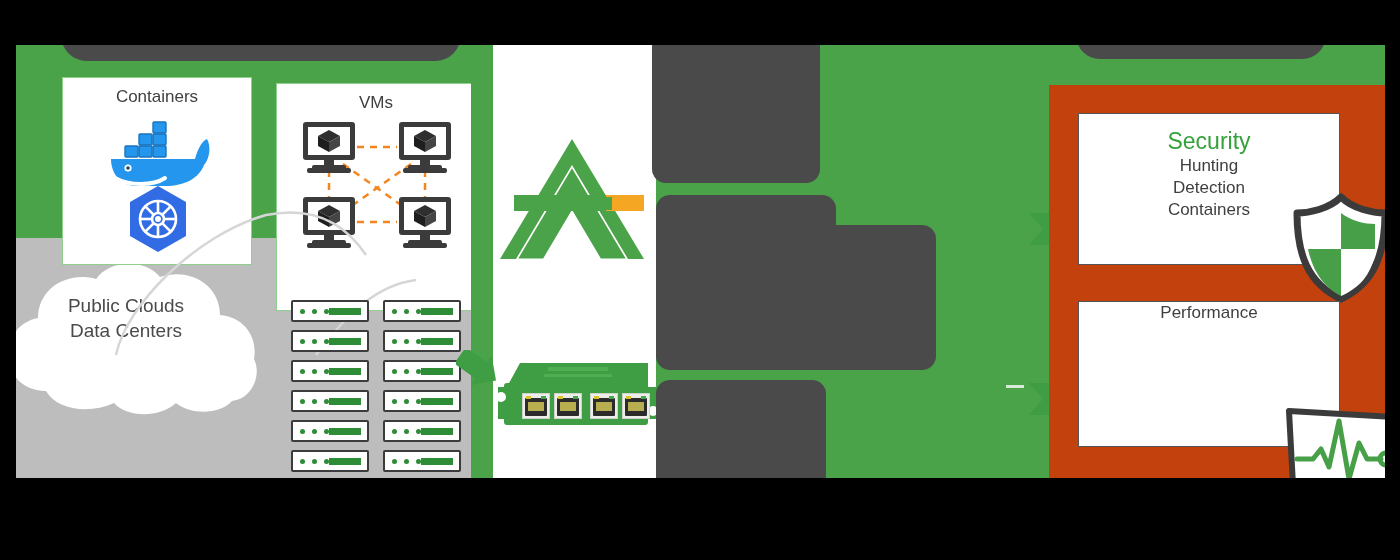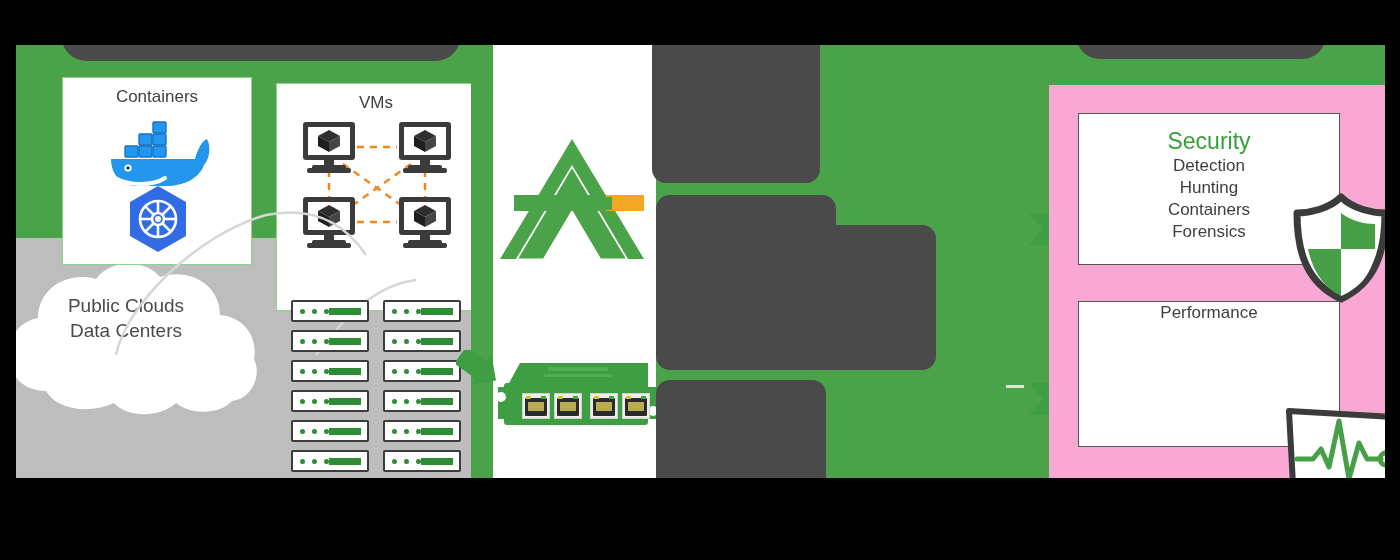--- a/index.html
+++ b/index.html
@@ -30,21 +30,21 @@
   .mon .neck{position:absolute;left:21px;top:37px;width:10px;height:7px;background:#3b3b3b;}
   .mon .foot{position:absolute;left:9px;top:43px;width:34px;height:6px;background:#3b3b3b;border-radius:2px;}
   .mon .foot2{position:absolute;left:4px;top:46px;width:44px;height:5px;background:#3b3b3b;border-radius:2px;}
 
   
   #logowrap{position:absolute;}
   
   .redact{position:absolute;background:#4a4a4a;}
 
   
-  #rightpanel{position:absolute;background:#f9a8d4;}
+  #rightpanel{position:absolute;background:#c2410c;}
   .outbox{position:absolute;border:1px solid #555;background:#fff;box-sizing:border-box;}
   .outbox .t{font-size:23px;color:#35a13a;text-align:center;margin-top:14px;}
   .outbox .l{font-size:17px;color:#3f3f3f;text-align:center;line-height:22px;}
 
   
   .tap{position:absolute;}
 </style>
 </head>
 <body>
 
@@ -326,24 +326,23 @@
     </svg>
     <svg width="40" height="34" viewBox="0 0 40 34" style="position:absolute;left:1013px;top:338px;">
       <polygon points="0,0 22,0 38,16 22,32 0,32 14,16" fill="#3f9d43"></polygon>
     </svg>
 
     <div id="rightpanel" style="left:1033px;top:40px;width:352px;height:393px;">
 
       
       <div class="outbox" style="left:29px;top:28px;width:262px;height:152px;">
         <div class="t">Security</div>
+        <div class="l">Hunting</div>
         <div class="l">Detection</div>
-        <div class="l">Hunting</div>
         <div class="l">Containers</div>
-        <div class="l">Forensics</div>
       </div>
 
       
       <span>
       <svg width="100" height="110" viewBox="0 0 100 110" style="position:absolute;left:242px;top:108px;">
         <path d="M50,4 C62,16 82,20 94,20 C94,60 84,90 50,106 C16,90 6,60 6,20 C18,20 38,16 50,4 Z" fill="#ffffff" stroke="#3b3b3b" stroke-width="7" stroke-linejoin="round"></path>
         <path d="M50,20 C60,28 74,31 84,31 C84,40 84,50 84,56 L50,56 Z" fill="#47a048"></path>
         <path d="M50,56 L84,56 C82,80 70,94 50,103 Z" fill="#ffffff"></path>
         <path d="M50,56 L50,103 C34,95 22,80 17,56 Z" fill="#47a048"></path>
         <path d="M50,20 C40,28 26,31 17,31 C17,40 17,50 17,56 L50,56 Z" fill="#ffffff"></path>

